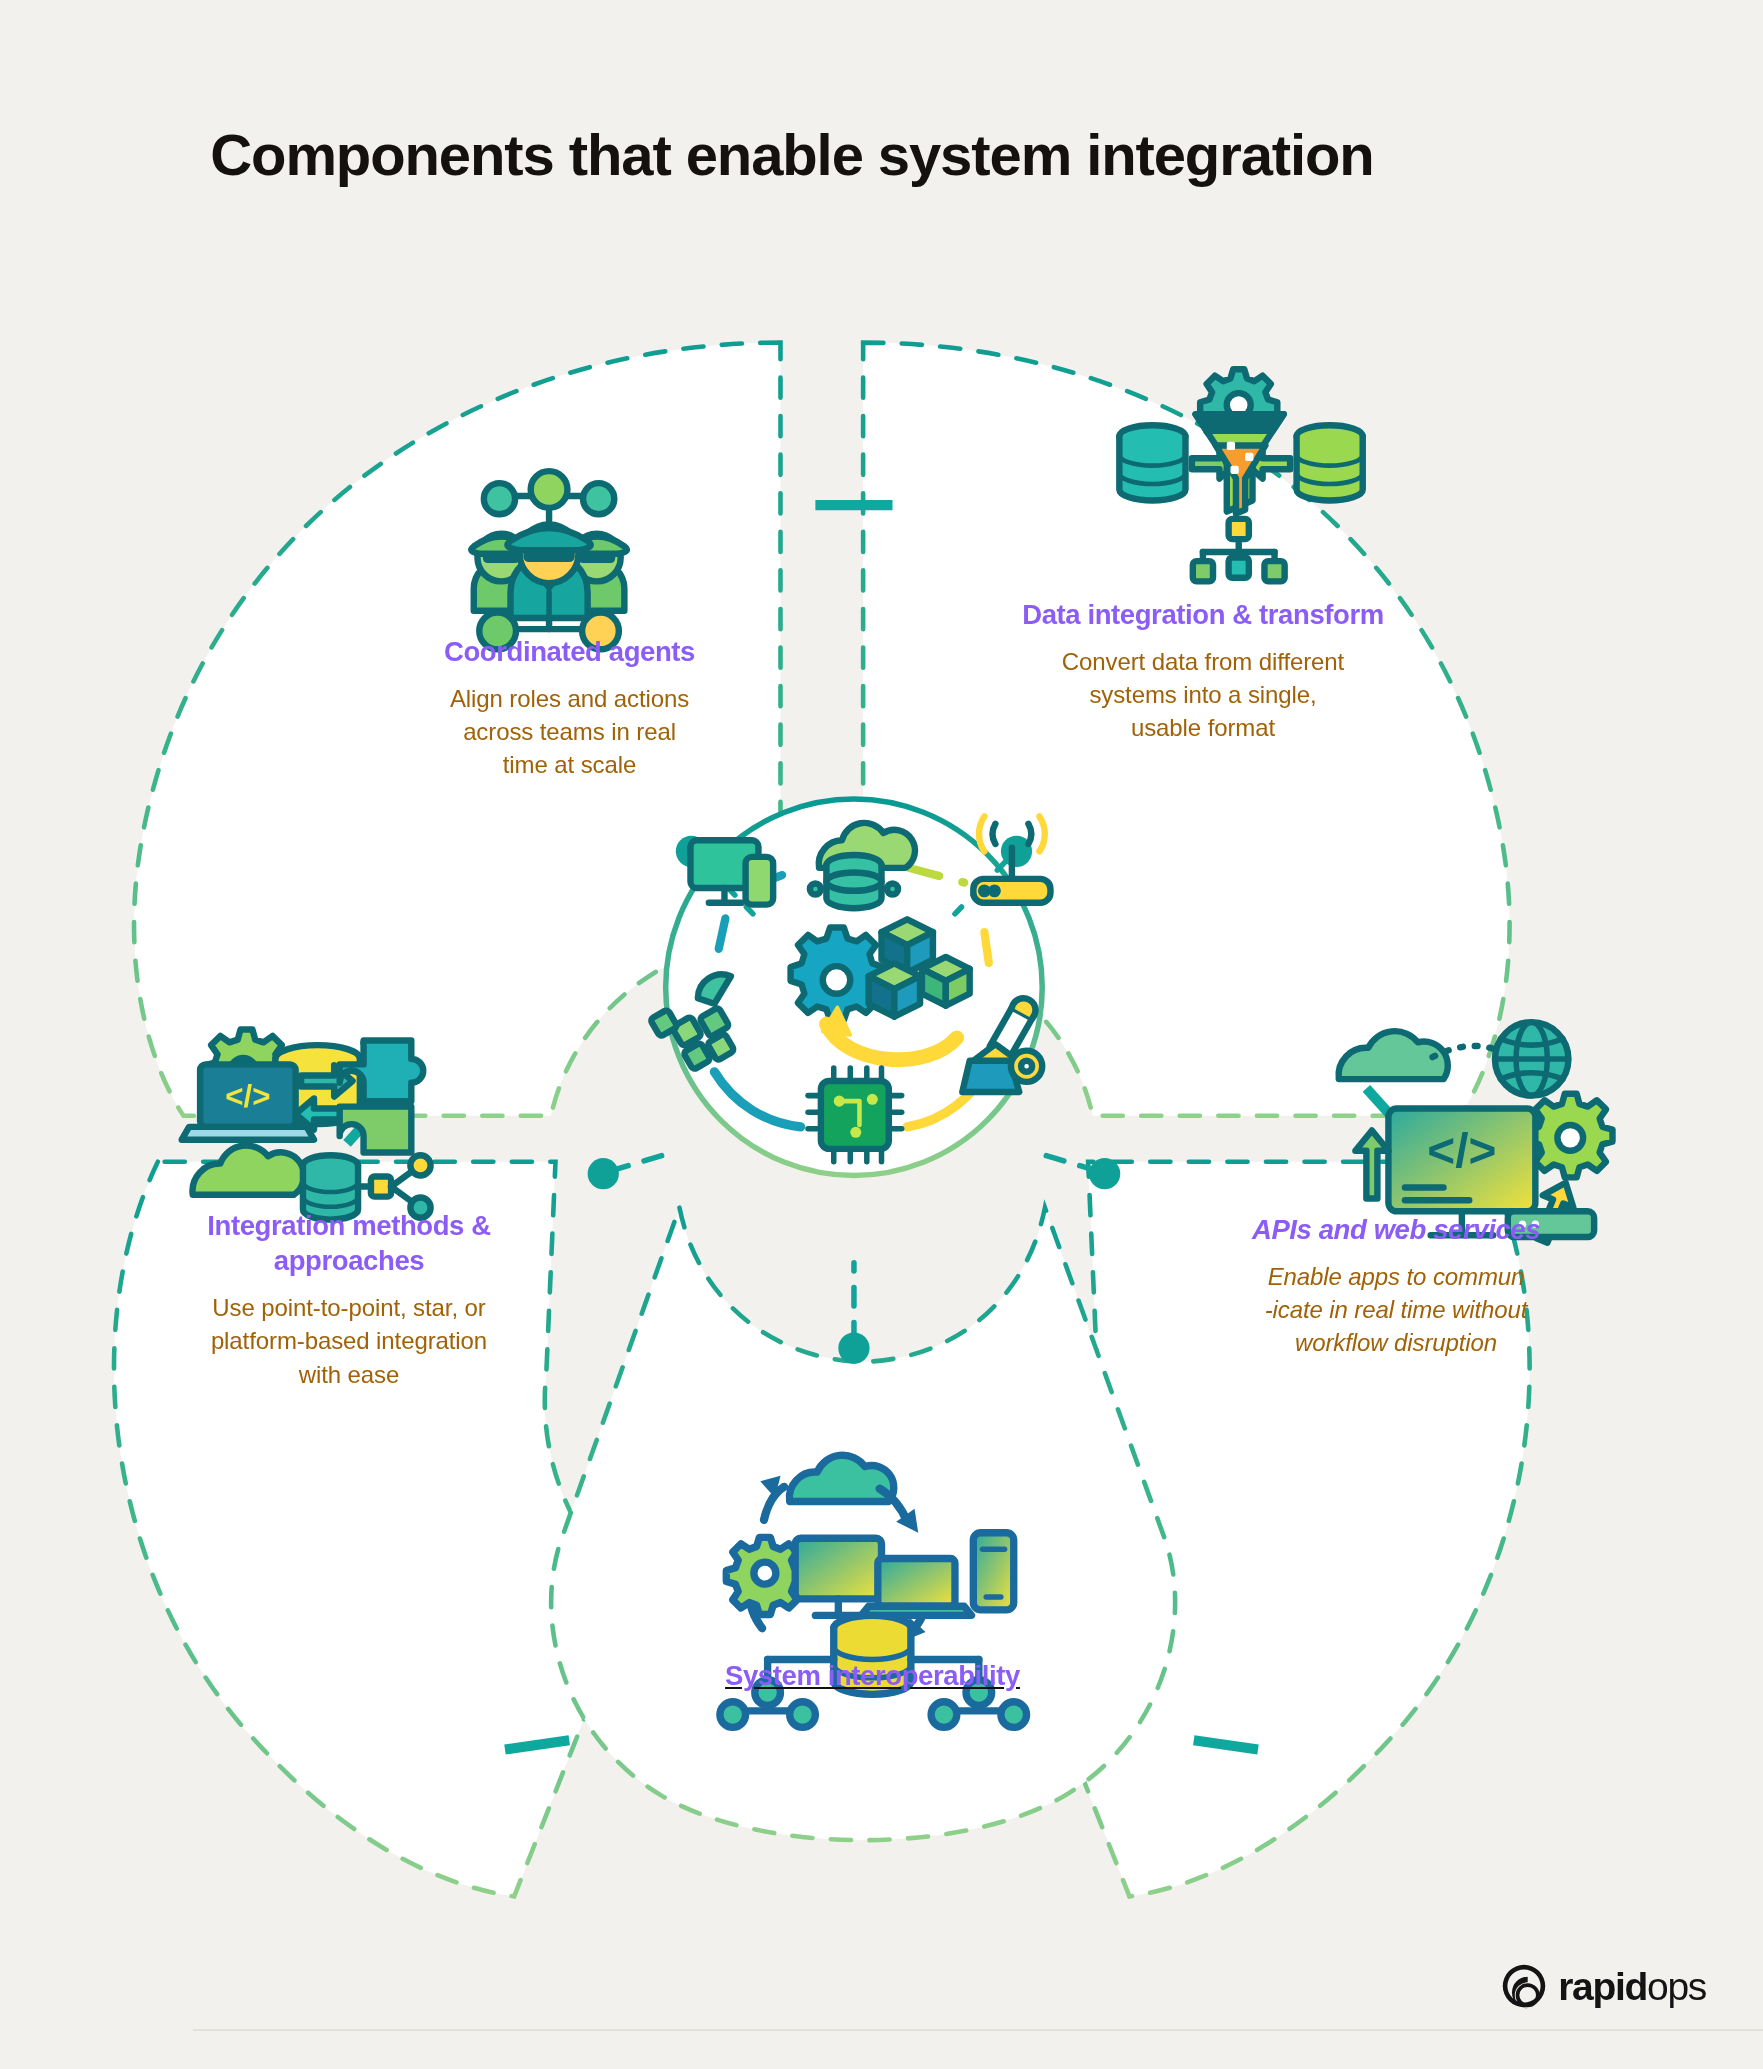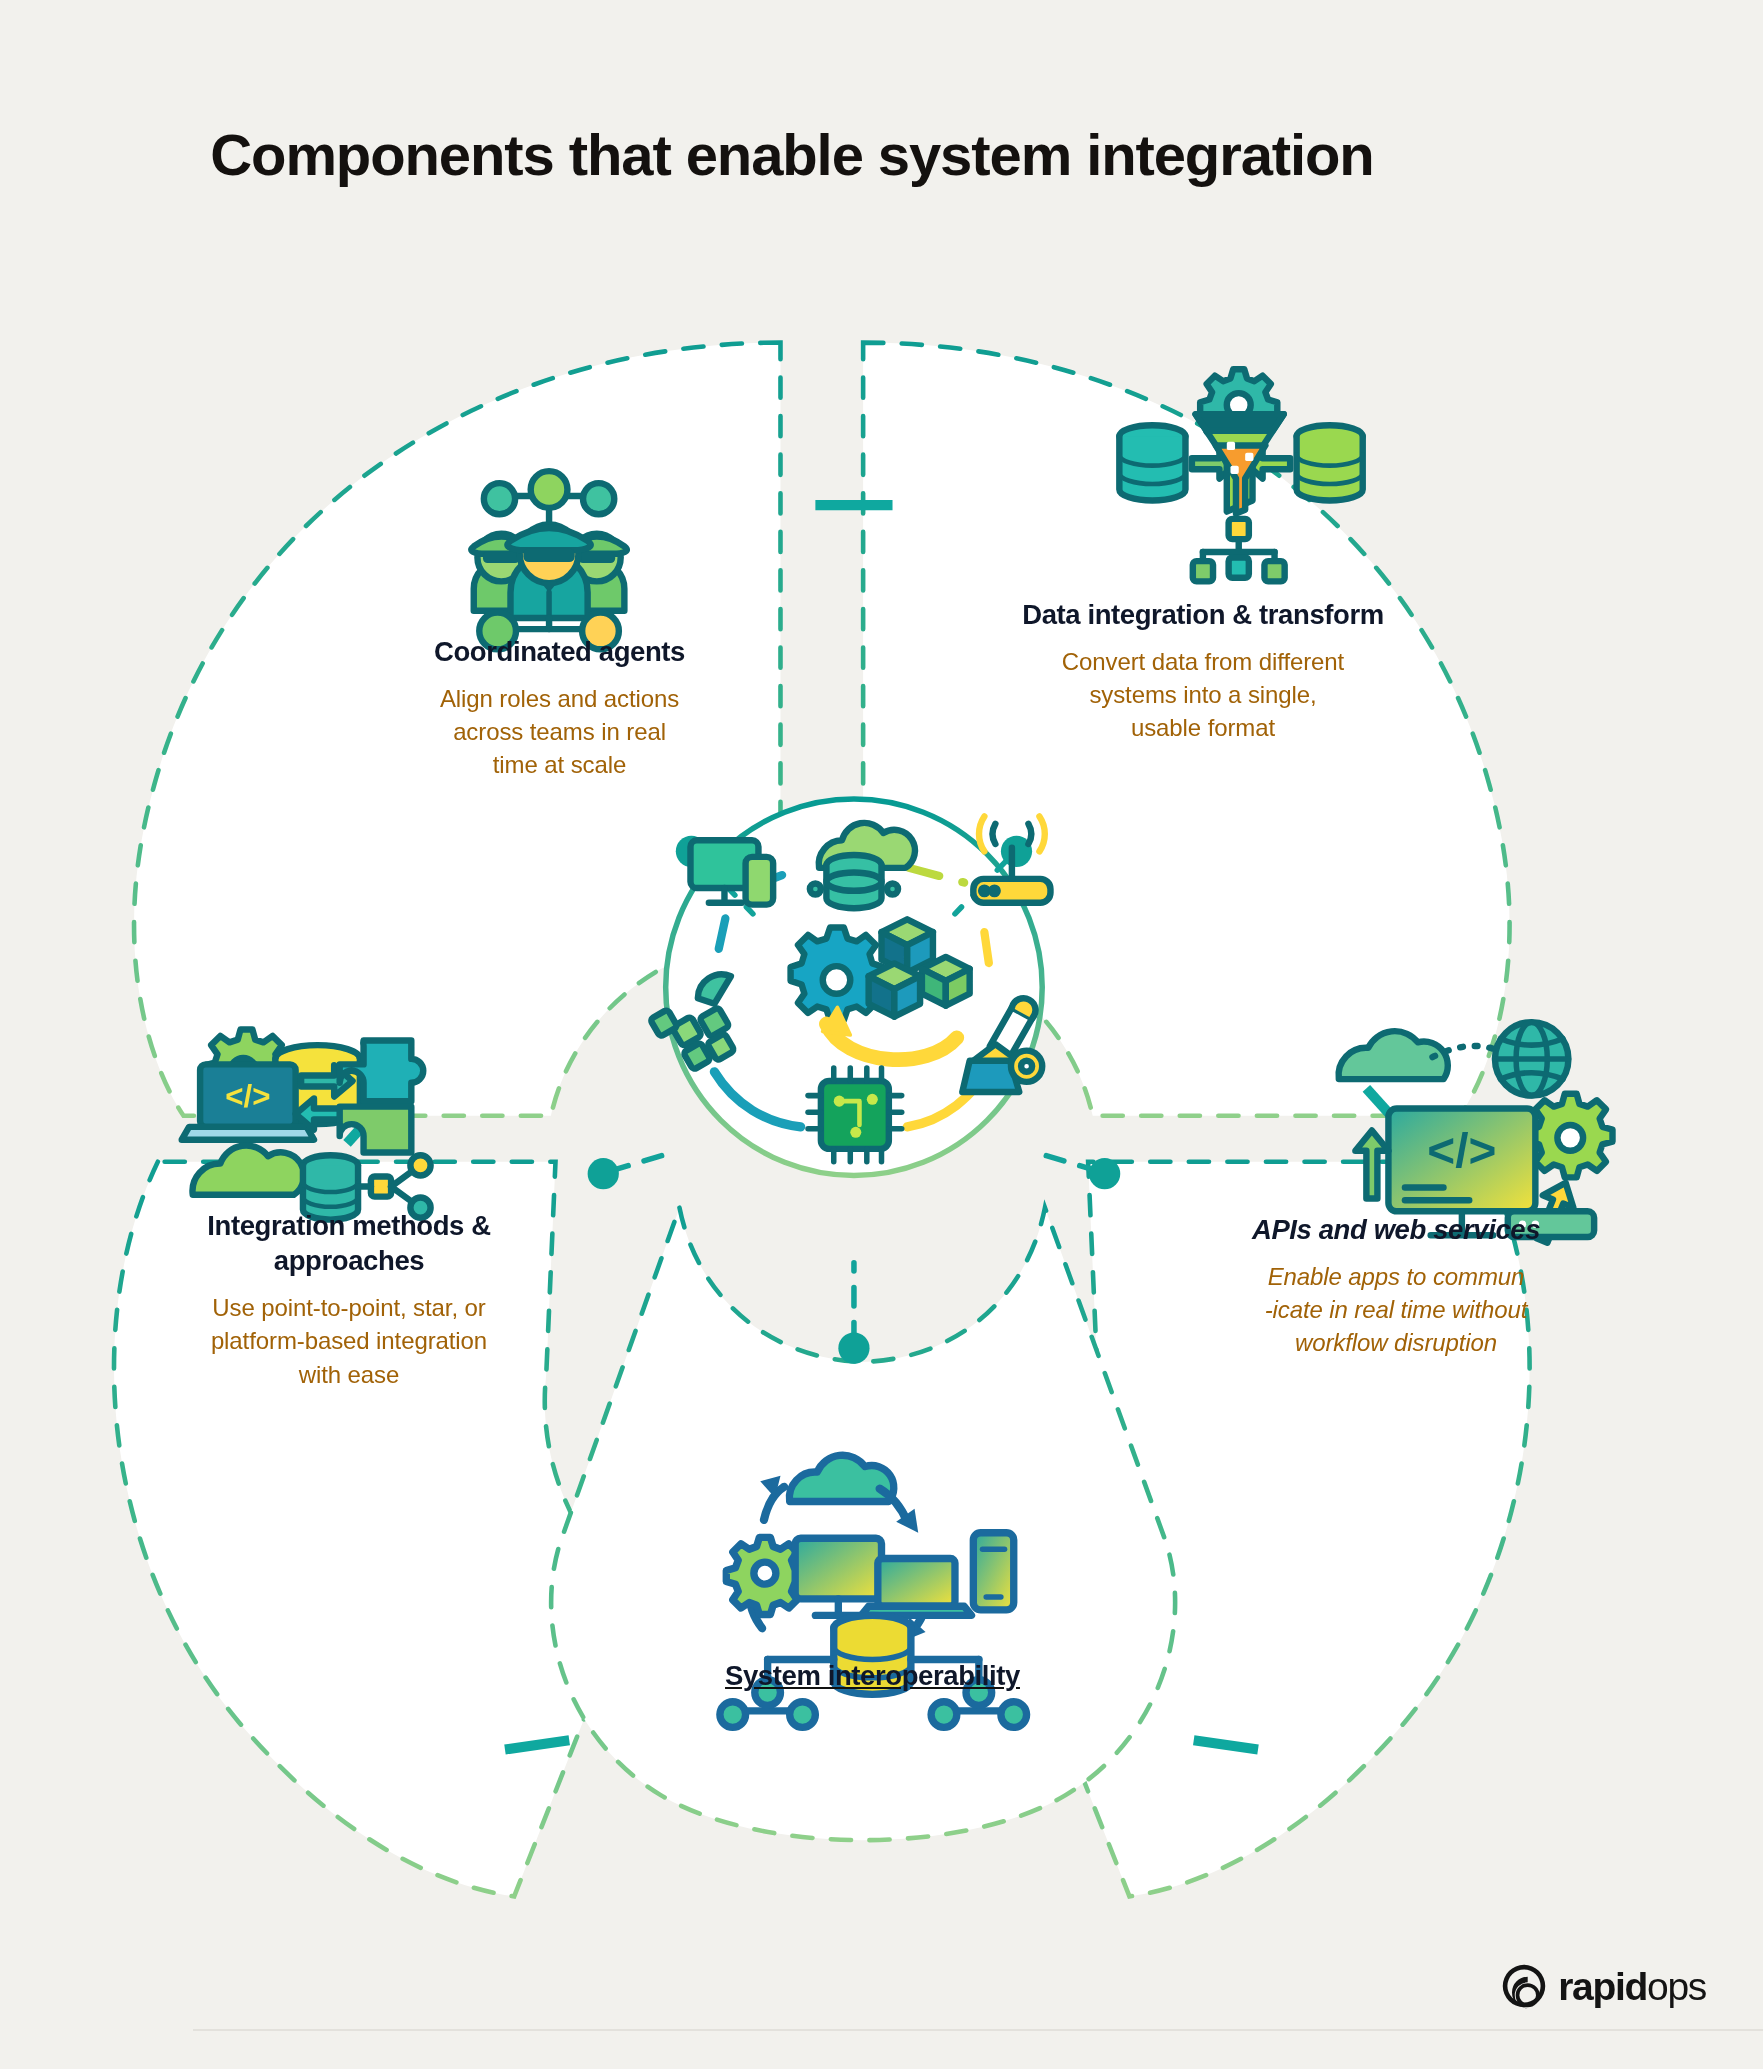--- a/index.html
+++ b/index.html
@@ -26,35 +26,35 @@
     width:1653px;height:1681px;
   }
   .petal-label{
     position:absolute;
     text-align:center;
     pointer-events:none;
   }
   .petal-title{
     font-size:27.5px;
     font-weight:700;
-    color:#0f172a;
+    color:#8b5cf6;
     letter-spacing:-0.4px;
     line-height:1.28;
     margin:0 0 13px 0;
   }
   .petal-desc{
     font-size:24px;
     font-weight:400;
     color:#a16207;
     line-height:1.38;
     margin:0;
     letter-spacing:-0.1px;
   }
   
-  #label-coordinated{ left:339px; top:634px; width:441px; }
+  #label-coordinated{ left:349px; top:634px; width:441px; }
   #label-data       { left:955px; top:597px; width:496px; }
   #label-methods    { left:138px;  top:1208px; width:422px; }
   #label-apis       { left:1194px; top:1212px; width:404px;font-style:italic; }
   #label-interop    { left:643px;  top:1658px; width:459px;text-decoration:underline; }
 
   #footer-rule{
     position:absolute;left:193px;top:2029px;width:1570px;height:1.8px;
     background:#e3e1dc;
   }
   #brand-logo{

